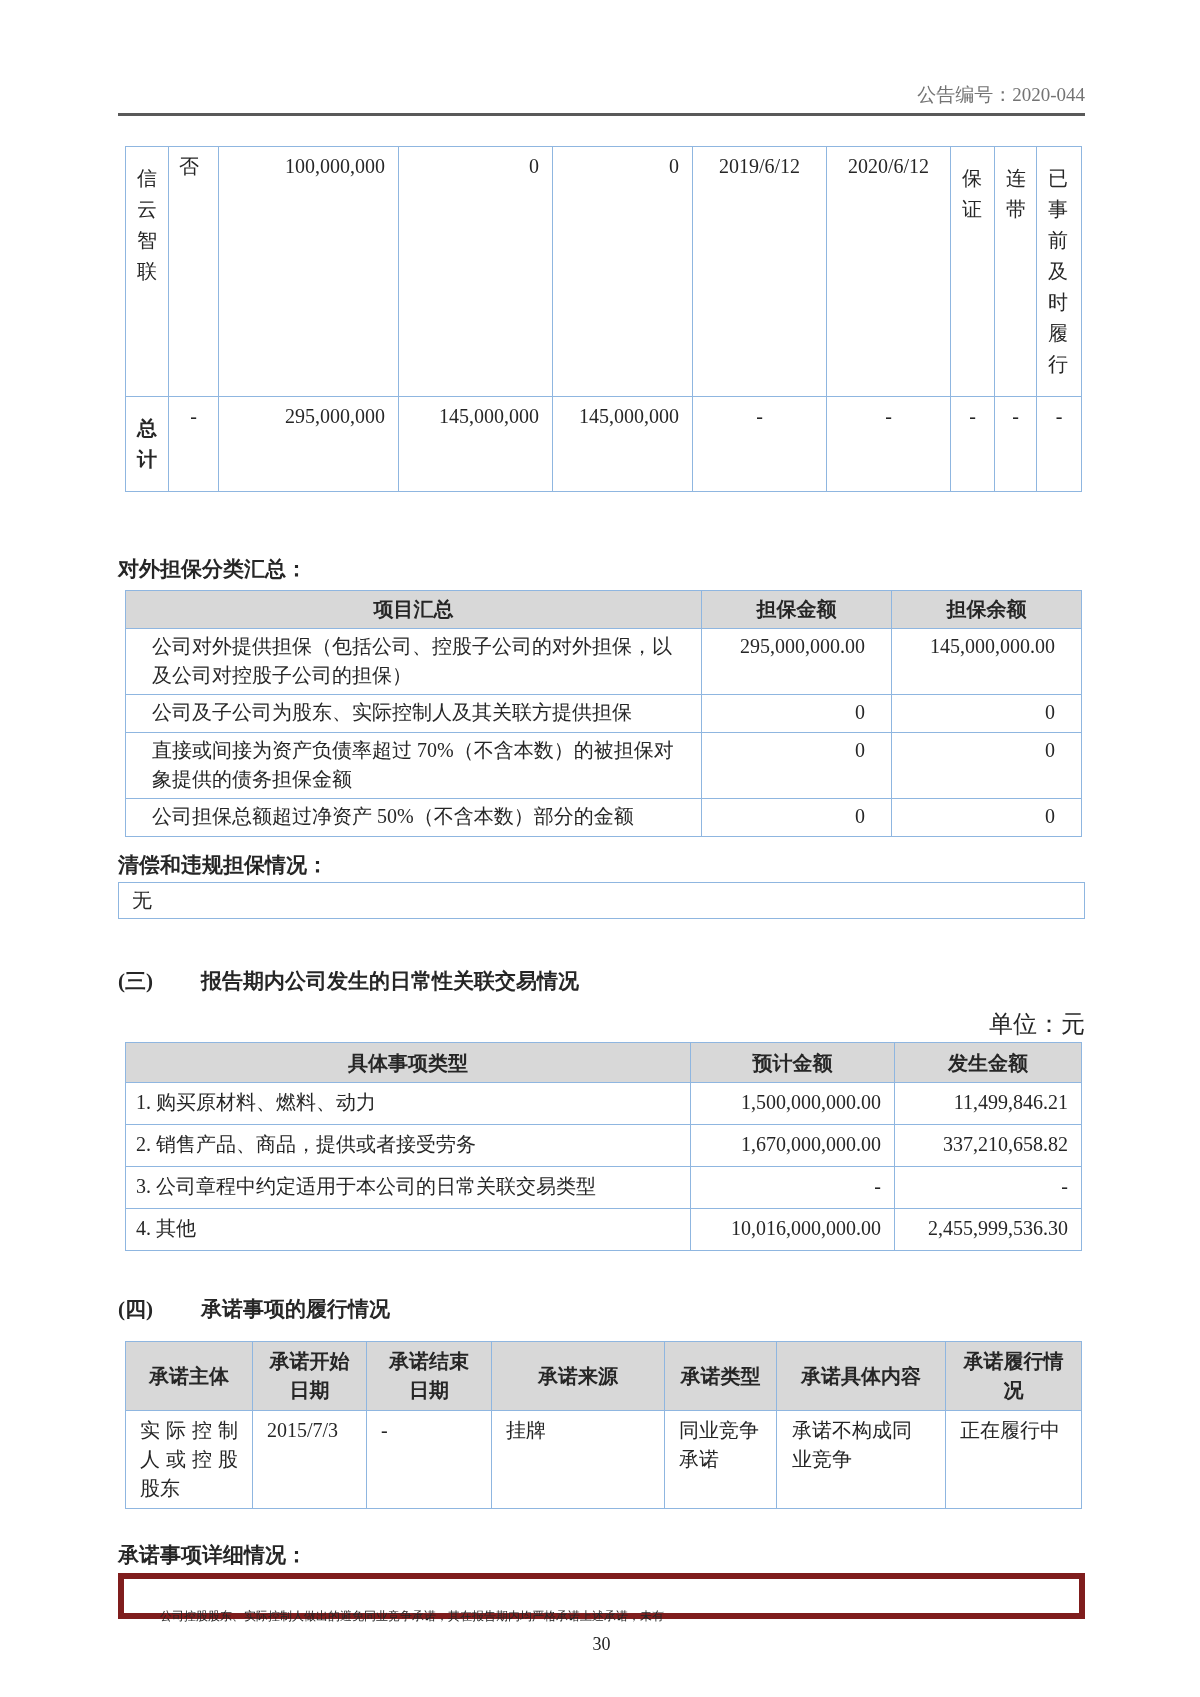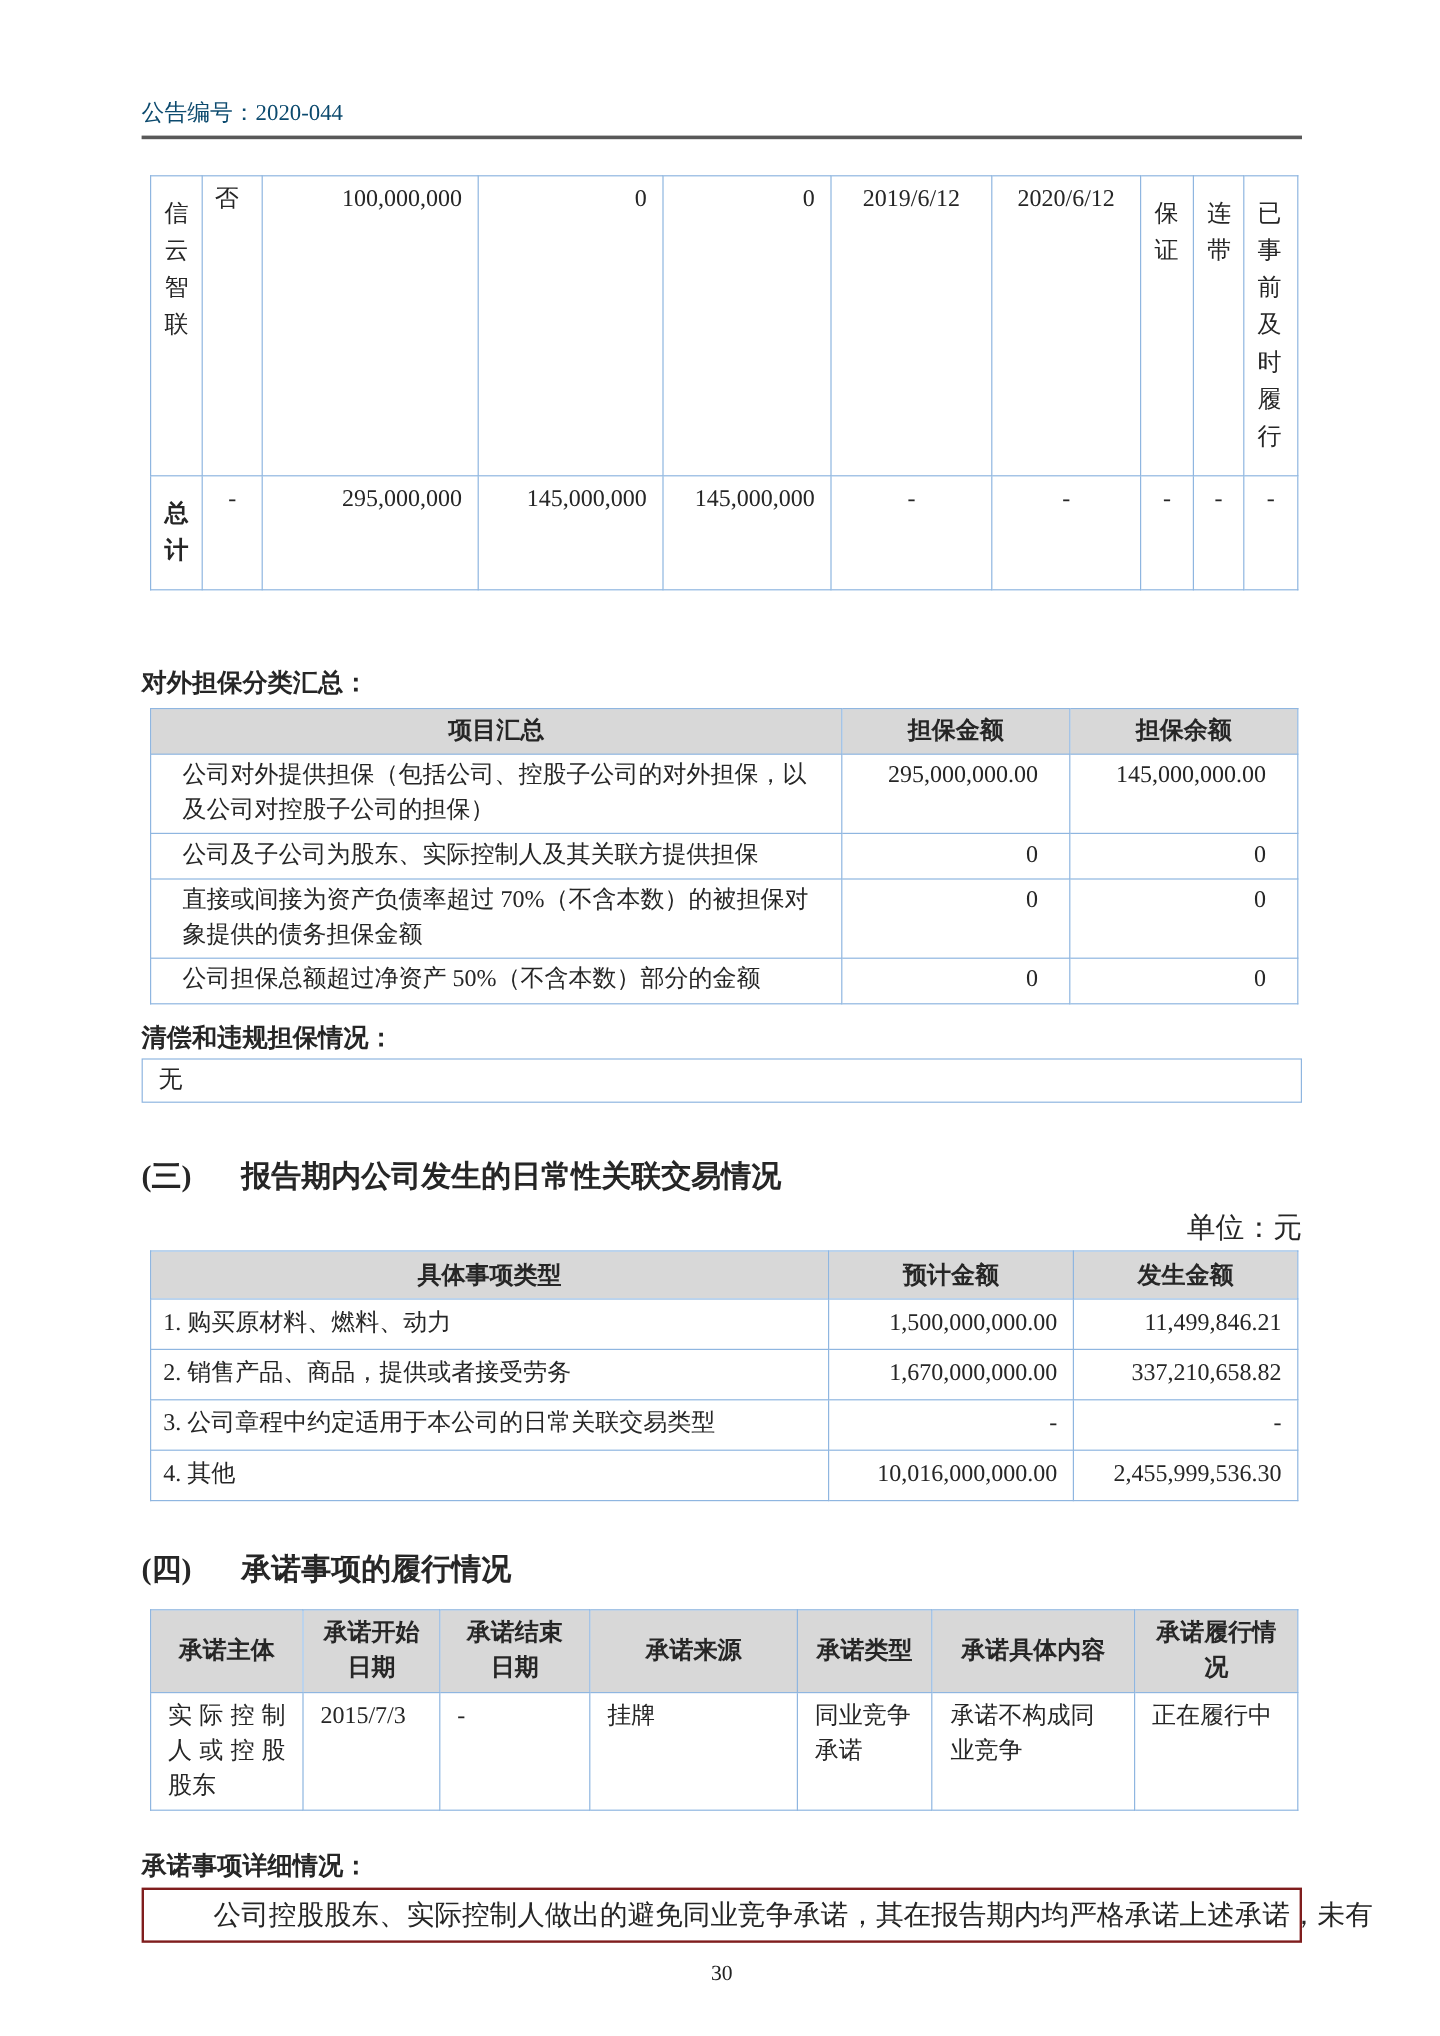--- a/index.html
+++ b/index.html
@@ -8,24 +8,24 @@
     width:1200px; height:1697px;
     font-family:"Liberation Serif","DejaVu Serif",serif;
     color:#262626;
     position:relative;
     overflow:hidden;
   }
   .content { padding:0 115px 0 118px; }
 
   .doc-number {
     padding-top:84px;
-    text-align:left;
+    text-align:right;
     font-size:19px;
     line-height:22px;
-    color:#0c4a6e;
+    color:#737373;
   }
   .top-rule {
     margin-top:7px;
     height:3px;
     background:#595959;
   }
 
   table {
     border-collapse:collapse;
     table-layout:fixed;
@@ -75,21 +75,21 @@
     margin-top:5px;
     border:1px solid #8fb6e0;
     height:37px;
     font-size:20px;
     line-height:34px;
     padding:0 13px;
   }
   .settle-h { margin-top:17px; }
 
   .sec-num {
-    font-size:25px; font-weight:bold; line-height:24px;
+    font-size:21px; font-weight:bold; line-height:24px;
   }
   .sec3 { margin-top:50px; }
   .sec4 { margin-top:46px; }
   .sec-label { display:inline-block; min-width:83px; }
 
   .unit-line {
     margin-top:20px;
     text-align:right;
     font-size:24px;
     line-height:22px;
@@ -102,25 +102,25 @@
   .t4 { margin-top:20px; }
   .t4 .hr-row { height:61px; }
   .t4 .d-row { height:98px; }
   .t4 td { line-height:29px; padding:5px 14px; }
   .t4 .just { text-align:justify; }
   .t4 .wide-pad { padding:5px 15px; }
 
   .detail-h { margin-top:35px; }
   .detail-box {
     margin-top:6px;
-    border:2px solid #7f1d1d;
+    border:6px solid #7f1d1d;
     height:46px;
-    font-size:23px;
+    font-size:12px;
     line-height:42px;
-    padding:0 12px;
+    padding:16px 12px;
     text-indent:2em;
     white-space:nowrap;
   }
   .page-num {
     margin-top:15px;
     text-align:center;
     font-size:18px;
     color:#222;
   }
 </style>

